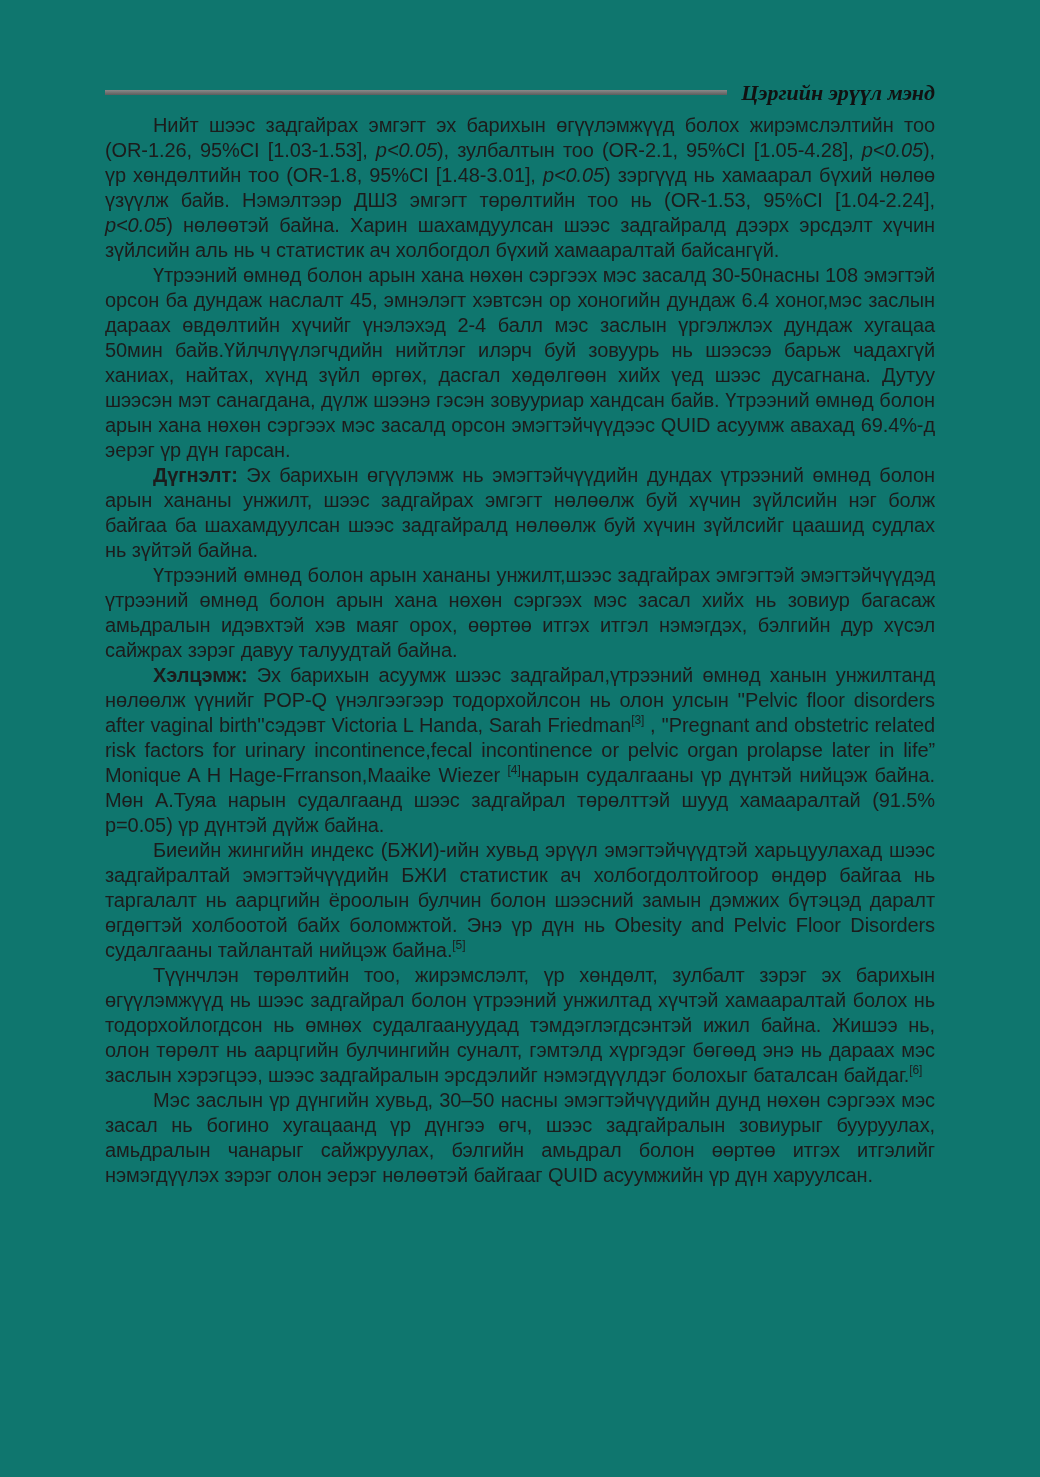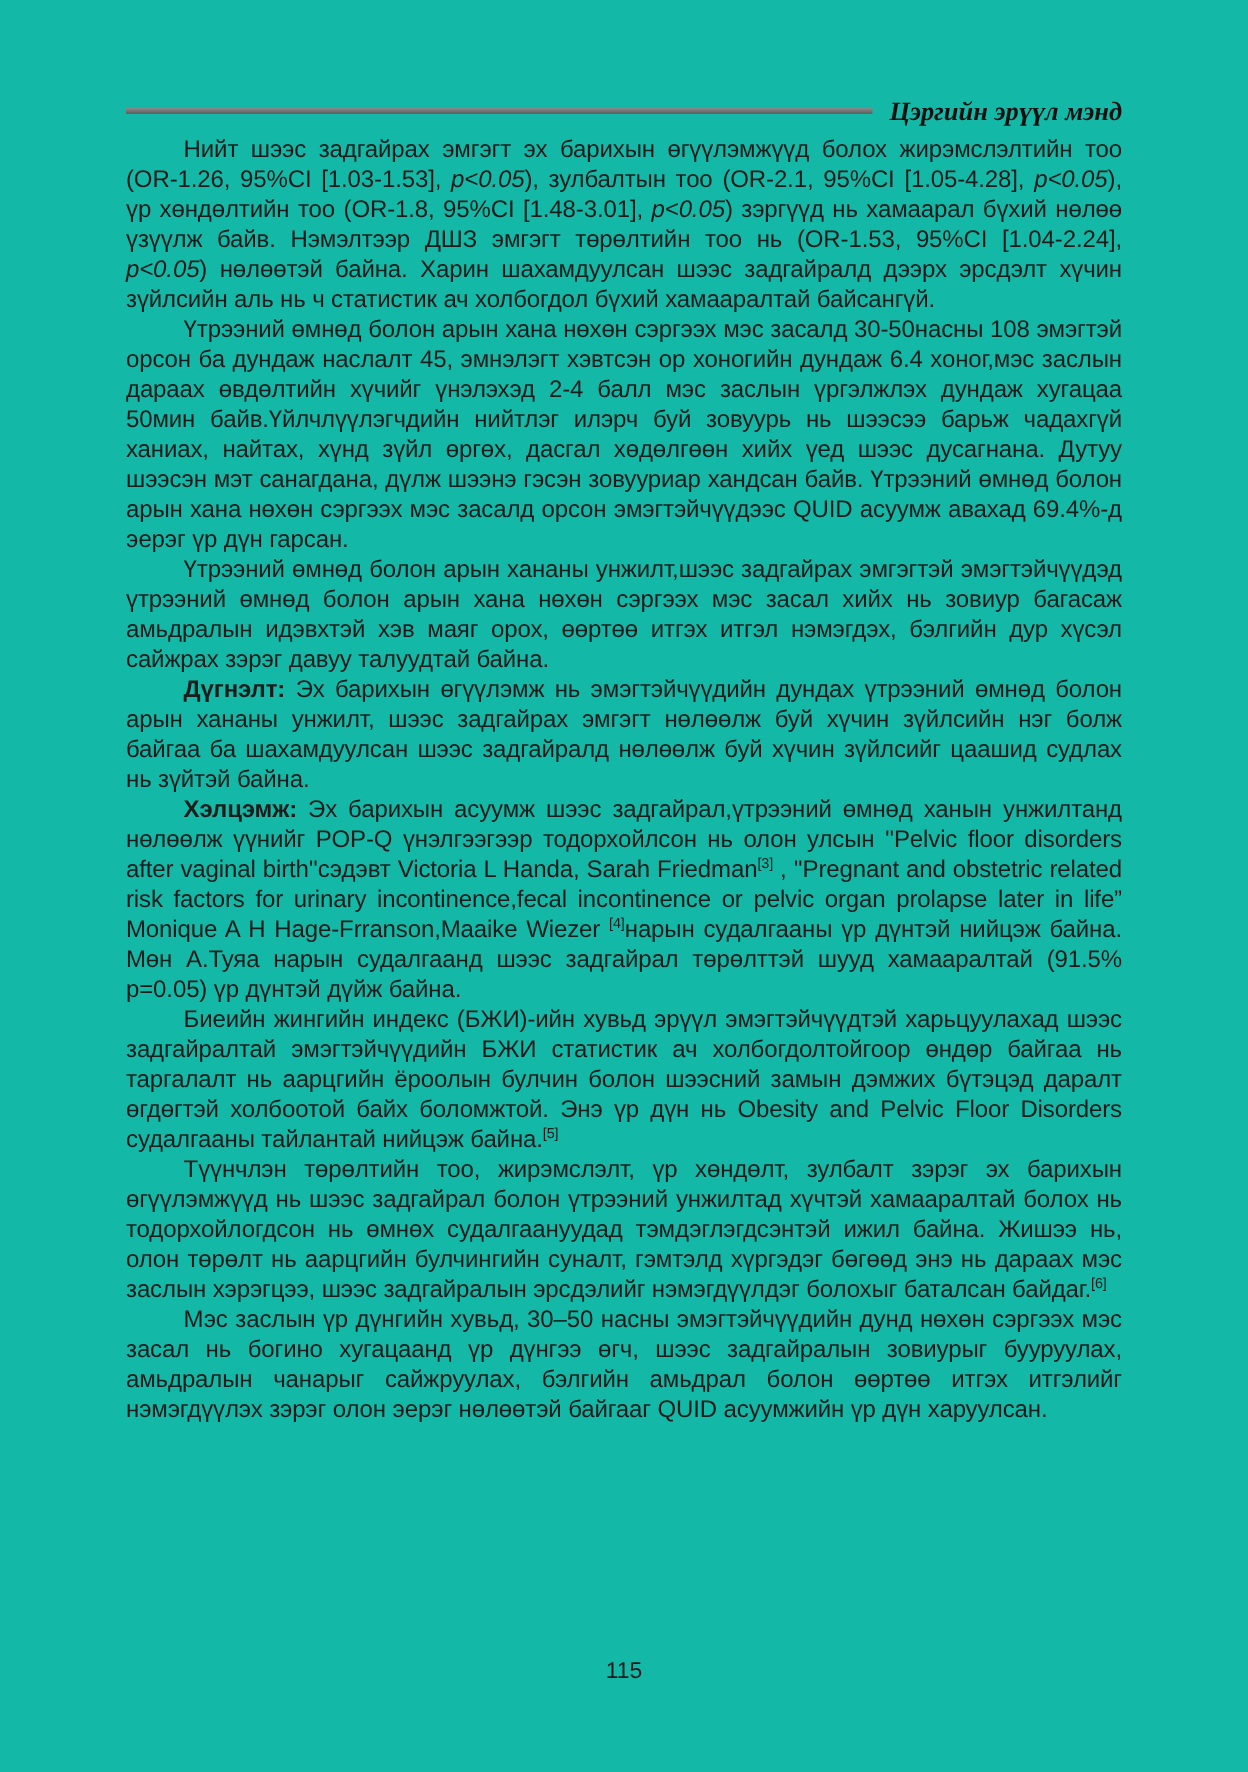--- a/index.html
+++ b/index.html
@@ -5,21 +5,21 @@
   html, body {
     margin: 0;
     padding: 0;
     background: #ffffff;
   }
   .page {
     position: relative;
     width: 1040px;
     height: 1477px;
     margin: 0 auto;
-    background: #14b8a6;
+    background: #0f766e;
     overflow: hidden;
     font-family: "Liberation Sans", sans-serif;
     color: #1c1c1c;
   }
   .header-row {
     position: absolute;
     top: 80px;
     left: 105px;
     width: 830px;
     display: flex;
@@ -79,23 +79,22 @@
 <div class="page">
 
   <div class="header-row">
     <div class="header-rule"></div>
     <div class="running-title">Цэргийн эрүүл мэнд</div>
   </div>
 
   <div class="article-body">
       <p class="para"><span>Нийт шээс задгайрах эмгэгт эх барихын өгүүлэмжүүд болох жирэмслэлтийн тоо (OR-1.26, 95%CI [1.03-1.53], </span><span class="italic">p&lt;0.05</span><span>), зулбалтын тоо (OR-2.1, 95%CI [1.05-4.28], </span><span class="italic">p&lt;0.05</span><span>), үр хөндөлтийн тоо (OR-1.8, 95%CI [1.48-3.01], </span><span class="italic">p&lt;0.05</span><span>) зэргүүд нь хамаарал бүхий нөлөө үзүүлж байв. Нэмэлтээр ДШЗ эмгэгт төрөлтийн тоо нь (OR-1.53, 95%CI [1.04-2.24], </span><span class="italic">p&lt;0.05</span><span>) нөлөөтэй байна. Харин шахамдуулсан шээс задгайралд дээрх эрсдэлт хүчин зүйлсийн аль нь ч статистик ач холбогдол бүхий хамааралтай байсангүй.</span></p>
       <p class="para"><span>Үтрээний өмнөд болон арын хана нөхөн сэргээх мэс засалд 30-50насны 108 эмэгтэй орсон ба дундаж наслалт 45, эмнэлэгт хэвтсэн ор хоногийн дундаж 6.4 хоног,мэс заслын дараах өвдөлтийн хүчийг үнэлэхэд 2-4 балл мэс заслын үргэлжлэх дундаж хугацаа 50мин байв.Үйлчлүүлэгчдийн нийтлэг илэрч буй зовуурь нь шээсээ барьж чадахгүй ханиах, найтах, хүнд зүйл өргөх, дасгал хөдөлгөөн хийх үед шээс дусагнана. Дутуу шээсэн мэт санагдана, дүлж шээнэ гэсэн зовууриар хандсан байв. Үтрээний өмнөд болон арын хана нөхөн сэргээх мэс засалд орсон эмэгтэйчүүдээс QUID асуумж авахад 69.4%-д эерэг үр дүн гарсан.</span></p>
+      <p class="para"><span class="bold">Дүгнэлт: </span><span>Эх барихын өгүүлэмж нь эмэгтэйчүүдийн дундах үтрээний өмнөд болон арын хананы унжилт, шээс задгайрах эмгэгт нөлөөлж буй хүчин зүйлсийн нэг болж байгаа ба шахамдуулсан шээс задгайралд нөлөөлж буй хүчин зүйлсийг цаашид судлах нь зүйтэй байна.</span></p>
       <p class="para"><span>Үтрээний өмнөд болон арын хананы унжилт,шээс задгайрах эмгэгтэй эмэгтэйчүүдэд үтрээний өмнөд болон арын хана нөхөн сэргээх мэс засал хийх нь зовиур багасаж амьдралын идэвхтэй хэв маяг орох, өөртөө итгэх итгэл нэмэгдэх, бэлгийн дур хүсэл сайжрах зэрэг давуу талуудтай байна.</span></p>
-      <p class="para"><span class="bold">Дүгнэлт: </span><span>Эх барихын өгүүлэмж нь эмэгтэйчүүдийн дундах үтрээний өмнөд болон арын хананы унжилт, шээс задгайрах эмгэгт нөлөөлж буй хүчин зүйлсийн нэг болж байгаа ба шахамдуулсан шээс задгайралд нөлөөлж буй хүчин зүйлсийг цаашид судлах нь зүйтэй байна.</span></p>
       <p class="para"><span class="bold">Хэлцэмж: </span><span>Эх барихын асуумж шээс задгайрал,үтрээний өмнөд ханын унжилтанд нөлөөлж үүнийг POP-Q үнэлгээгээр тодорхойлсон нь олон улсын ''Pelvic floor disorders after vaginal birth''сэдэвт Victoria L Handa, Sarah Friedman</span><sup class="sup">[3]</sup><span> , ''Pregnant and obstetric related risk factors for urinary incontinence,fecal incontinence or pelvic organ prolapse later in life” Monique A H Hage-Frranson,Maaike Wiezer </span><sup class="sup">[4]</sup><span>нарын судалгааны үр дүнтэй нийцэж байна. Мөн А.Туяа нарын судалгаанд шээс задгайрал төрөлттэй шууд хамааралтай (91.5% p=0.05) үр дүнтэй дүйж байна.</span></p>
       <p class="para"><span>Биеийн жингийн индекс (БЖИ)-ийн хувьд эрүүл эмэгтэйчүүдтэй харьцуулахад шээс задгайралтай эмэгтэйчүүдийн БЖИ статистик ач холбогдолтойгоор өндөр байгаа нь таргалалт нь аарцгийн ёроолын булчин болон шээсний замын дэмжих бүтэцэд даралт өгдөгтэй холбоотой байх боломжтой. Энэ үр дүн нь Obesity and Pelvic Floor Disorders судалгааны тайлантай нийцэж байна.</span><sup class="sup">[5]</sup></p>
       <p class="para"><span>Түүнчлэн төрөлтийн тоо, жирэмслэлт, үр хөндөлт, зулбалт зэрэг эх барихын өгүүлэмжүүд нь шээс задгайрал болон үтрээний унжилтад хүчтэй хамааралтай болох нь тодорхойлогдсон нь өмнөх судалгаануудад тэмдэглэгдсэнтэй ижил байна. Жишээ нь, олон төрөлт нь аарцгийн булчингийн суналт, гэмтэлд хүргэдэг бөгөөд энэ нь дараах мэс заслын хэрэгцээ, шээс задгайралын эрсдэлийг нэмэгдүүлдэг болохыг баталсан байдаг.</span><sup class="sup">[6]</sup></p>
       <p class="para"><span>Мэс заслын үр дүнгийн хувьд, 30–50 насны эмэгтэйчүүдийн дунд нөхөн сэргээх мэс засал нь богино хугацаанд үр дүнгээ өгч, шээс задгайралын зовиурыг бууруулах, амьдралын чанарыг сайжруулах, бэлгийн амьдрал болон өөртөө итгэх итгэлийг нэмэгдүүлэх зэрэг олон эерэг нөлөөтэй байгааг QUID асуумжийн үр дүн харуулсан.</span></p>
     </div>
 
-  <div class="page-number">115</div>
 
 </div>
 
 </body></html>

